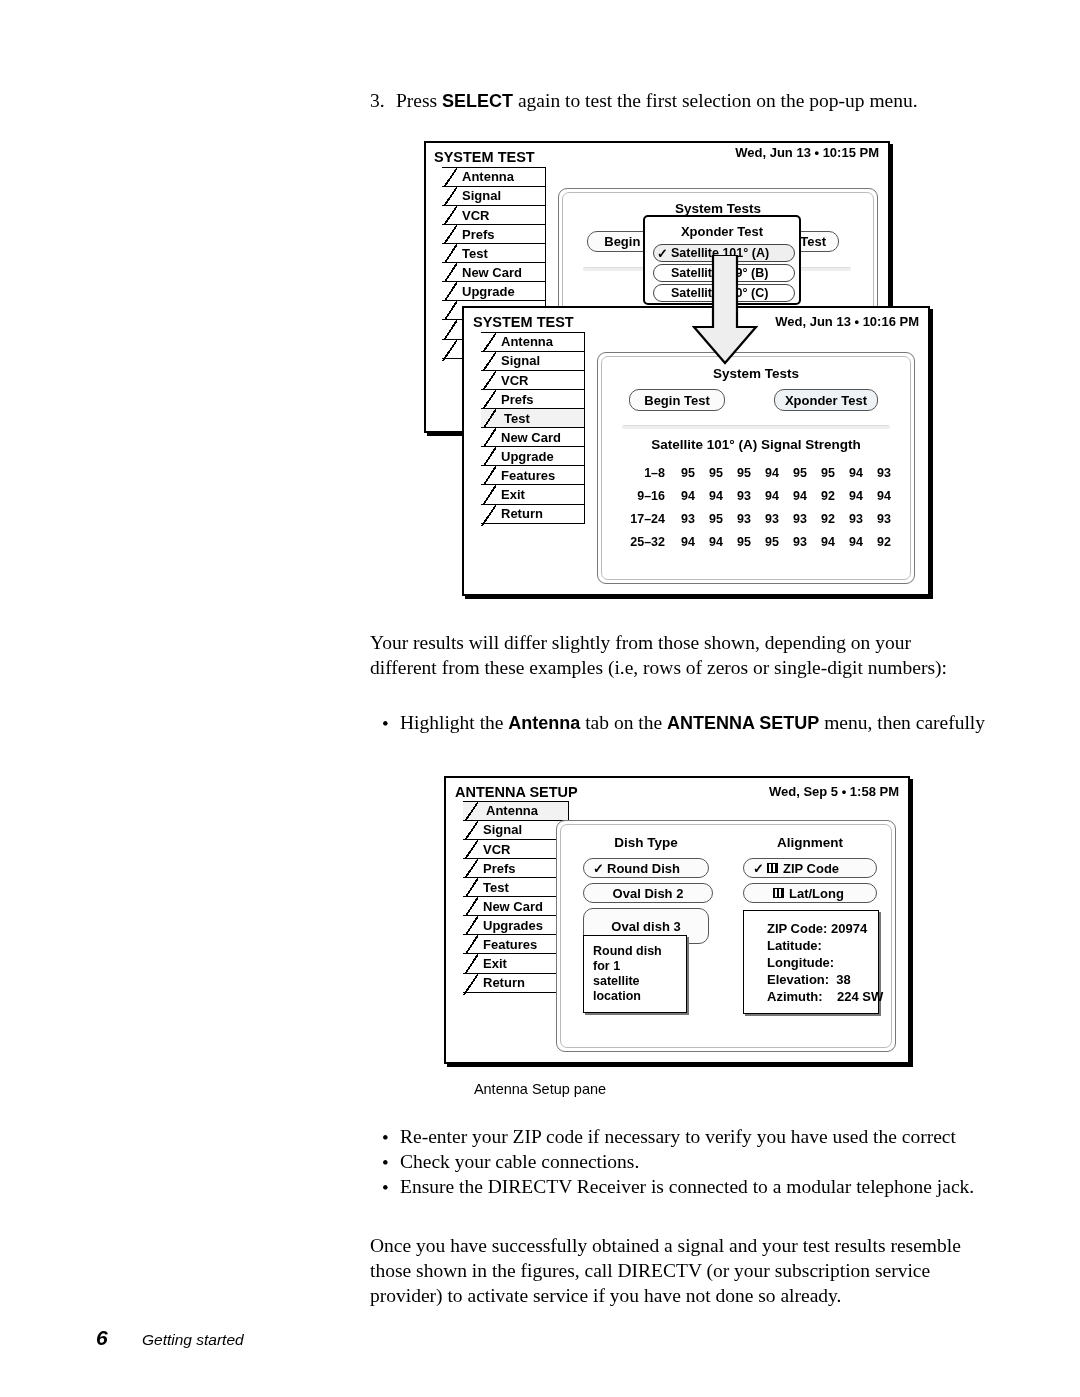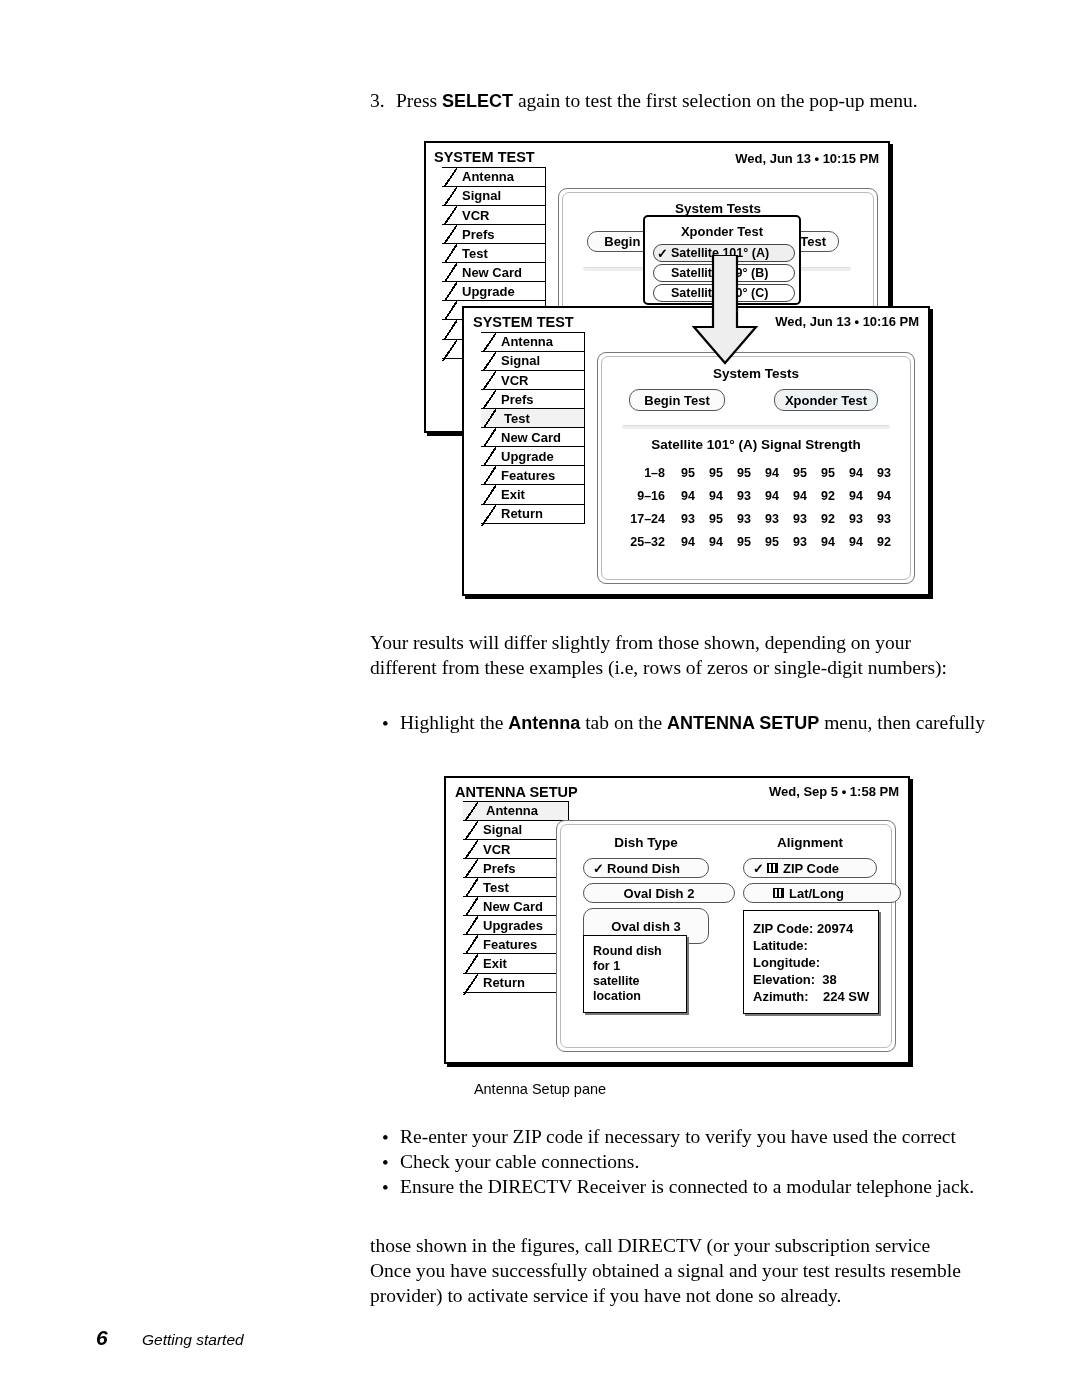--- a/index.html
+++ b/index.html
@@ -228,21 +228,21 @@
   }
   .infobox {
     position:absolute;
     border:1.8px solid #000;
     background:#fff;
     box-shadow:2px 2px 0 #777;
     font-family:"Liberation Sans", sans-serif;
     font-weight:bold;
     font-size:13px;
     line-height:17px;
-    padding:9px 0 0 9px;
+    padding:9px 0 0 23px;
   }
   .infobox .ln { white-space:pre; }
   .keypad-icon {
     display:inline-block;
     width:11px; height:10px;
     background:#000;
     position:relative;
     margin:0 5px 0 0;
     vertical-align:-1px;
   }
@@ -261,21 +261,21 @@
 <div class="para" style="left:370px; top:88px; width:620px;">
   <span style="position:absolute; left:0;">3.</span>
   <span style="display:inline-block; padding-left:26px;">
     <span>Press </span><span class="sans">SELECT</span><span> again to test the first selection on the pop-up menu.</span>
   </span>
 </div>
 
 <div class="tvscreen" style="left:424px; top:141px; width:466px; height:292px;">
 
   <div class="tv-title" style="left:8px; top:6px; font-size:14.5px;">SYSTEM TEST</div>
-  <div class="tv-clock" style="right:9px; top:8px; font-size:13px;">Wed, Jun 13  •  10:15 PM</div>
+  <div class="tv-clock" style="right:9px; top:2px; font-size:13px;">Wed, Jun 13  •  10:15 PM</div>
 
   <div class="tablist" style="left:16px; top:25px; width:104px;">
     <div class="tab">
         <span class="lbl">Antenna</span>
       </div>
     <div class="tab">
         <span class="lbl">Signal</span>
       </div>
     <div class="tab">
         <span class="lbl">VCR</span>
@@ -487,42 +487,42 @@
 
   <div class="pane" style="left:110px; top:42px; width:340px; height:232px;">
     <div class="pane-inner"></div>
 
     <div class="col-head" style="left:24px; top:14px; width:130px; font-size:13.5px;">Dish Type</div>
 
     <div class="btn" style="left:26px; top:37px; width:126px; height:20px; font-size:13px; justify-content:flex-start; padding-left:6px;">
       <span class="chk">✓</span>
       <span>Round Dish</span>
     </div>
-    <div class="btn" style="left:26px; top:62px; width:152px; height:20px; font-size:13px;">
+    <div class="btn" style="left:26px; top:62px; width:130px; height:20px; font-size:13px;">
       <span>Oval Dish 2</span>
     </div>
     <div class="btn" style="left:26px; top:87px; width:126px; height:36px; font-size:13px;">
       <span>Oval dish 3</span>
     </div>
 
     <div class="descbox" style="left:26px; top:114px; width:104px; height:78px;">
       <div>Round dish</div>
       <div>for 1</div>
       <div>satellite</div>
       <div>location</div>
     </div>
 
     <div class="col-head" style="left:186px; top:14px; width:134px; font-size:13.5px;">Alignment</div>
 
     <div class="btn" style="left:186px; top:37px; width:134px; height:20px; font-size:13px; justify-content:flex-start; padding-left:6px;">
       <span class="chk">✓</span>
       <span class="keypad-icon"></span>
       <span>ZIP Code</span>
     </div>
-    <div class="btn" style="left:186px; top:62px; width:158px; height:20px; font-size:13px; justify-content:flex-start; padding-left:29px;">
+    <div class="btn" style="left:186px; top:62px; width:134px; height:20px; font-size:13px; justify-content:flex-start; padding-left:29px;">
       <span class="keypad-icon"></span>
       <span>Lat/Long</span>
     </div>
 
     <div class="infobox" style="left:186px; top:89px; width:136px; height:104px;">
       <div class="ln">ZIP Code: 20974</div>
       <div class="ln">Latitude:</div>
       <div class="ln">Longitude:</div>
       <div class="ln">Elevation:  38</div>
       <div class="ln">Azimuth:    224 SW</div>
@@ -541,19 +541,19 @@
     <span class="dot">•</span>
     <span>Check your cable connections.</span>
   </div>
   <div class="bullet-row">
     <span class="dot">•</span>
     <span>Ensure the DIRECTV Receiver is connected to a modular telephone jack.</span>
   </div>
 </div>
 
 <div class="para" style="left:370px; top:1233px; width:625px;">
+  <div>Once you have successfully obtained a signal and your test results resemble</div>
   <div>those shown in the figures, call DIRECTV (or your subscription service</div>
-  <div>Once you have successfully obtained a signal and your test results resemble</div>
   <div>provider) to activate service if you have not done so already.</div>
 </div>
 
 <div class="footer-num" style="left:96px; top:1326px;">6</div>
 <div class="footer-txt" style="left:142px; top:1331px;">Getting started</div>
 
 </body></html>

